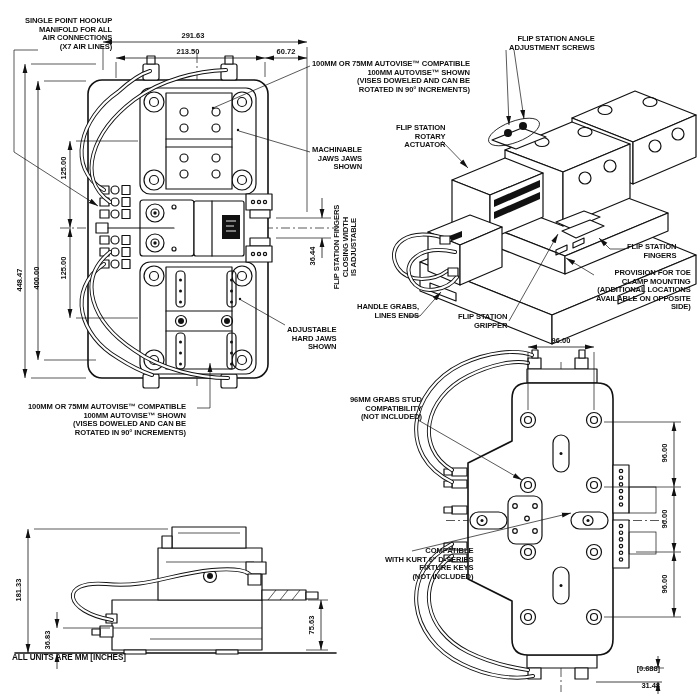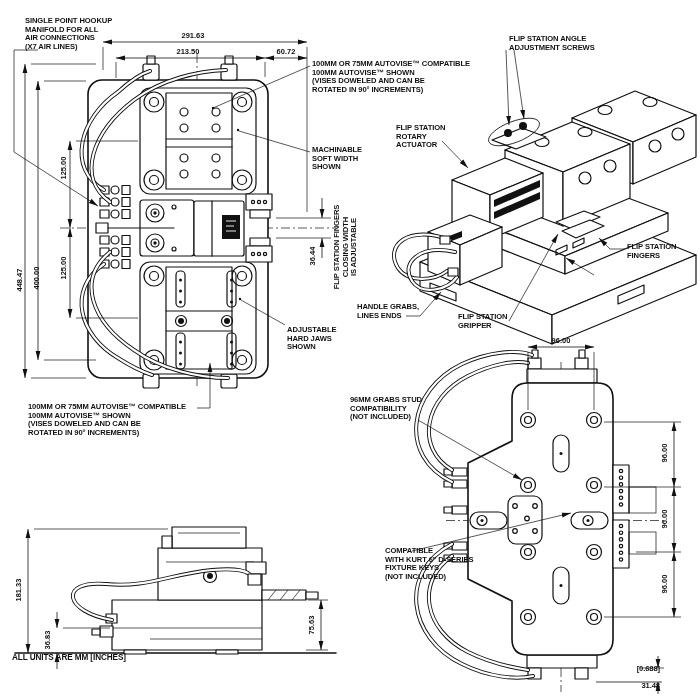--- a/index.html
+++ b/index.html
@@ -1,20 +1,20 @@
 <!DOCTYPE html>
 <html><head>
 <meta charset="utf-8">
 <style>
   html,body{margin:0;padding:0;background:#fff;}
   .stage{position:relative;width:700px;height:700px;background:#fff;overflow:hidden;
          font-family:"Liberation Sans",sans-serif;}
   .stage svg{position:absolute;left:0;top:0;}
   .callout{position:absolute;font:bold 7.6px "Liberation Sans",sans-serif;
-           letter-spacing:-0.1px;line-height:1.12;color:#111;white-space:pre-line;}
+           letter-spacing:-0.1px;line-height:1.12;color:#111;white-space:pre-line;text-align:right;}
   .rot{transform:translate(-50%,-50%) rotate(-90deg);text-align:center;}
   .ctr{text-align:right;}
   .units{font-size:8.2px;}
   
   .s{stroke:#111;fill:none;stroke-width:1.2;stroke-linejoin:round;stroke-linecap:round;}
   .s2{stroke-width:1.6;}
   .wf{fill:#fff;}
   .thin{stroke:#111;fill:none;stroke-width:0.7;}
   .dim{stroke:#111;fill:none;stroke-width:0.8;}
   .cl{stroke:#111;fill:none;stroke-width:0.7;stroke-dasharray:9 3 2 3;}
@@ -490,40 +490,45 @@
 
   <div class="callout" style="left:25px;top:17px;">SINGLE POINT HOOKUP
 MANIFOLD FOR ALL
 AIR CONNECTIONS
 (X7 AIR LINES)</div>
   <div class="callout" style="left:312px;top:60px;">100MM OR 75MM AUTOVISE™ COMPATIBLE
 100MM AUTOVISE™ SHOWN
 (VISES DOWELED AND CAN BE
 ROTATED IN 90° INCREMENTS)</div>
   <div class="callout" style="left:312px;top:146px;">MACHINABLE
-SOFT WIDTH
+JAWS JAWS
 SHOWN</div>
   <div class="callout" style="left:287px;top:326px;">ADJUSTABLE
 HARD JAWS
 SHOWN</div>
   <div class="callout" style="left:28px;top:403px;">100MM OR 75MM AUTOVISE™ COMPATIBLE
 100MM AUTOVISE™ SHOWN
 (VISES DOWELED AND CAN BE
 ROTATED IN 90° INCREMENTS)</div>
   <div class="callout rot" style="left:346px;top:247px;">FLIP STATION FINGERS
 CLOSING WIDTH
 IS ADJUSTABLE</div>
 
   <div class="callout" style="left:509px;top:35px;">FLIP STATION ANGLE
 ADJUSTMENT SCREWS</div>
   <div class="callout" style="left:396px;top:124px;">FLIP STATION
 ROTARY
 ACTUATOR</div>
   <div class="callout" style="left:627px;top:243px;">FLIP STATION
 FINGERS</div>
+  <div class="callout" style="left:596px;top:269px;">PROVISION FOR TOE
+CLAMP MOUNTING
+(ADDITIONAL LOCATIONS
+AVAILABLE ON OPPOSITE
+SIDE)</div>
   <div class="callout" style="left:357px;top:303px;">HANDLE GRABS,
 LINES ENDS</div>
   <div class="callout" style="left:458px;top:313px;">FLIP STATION
 GRIPPER</div>
 
   <div class="callout" style="left:350px;top:396px;">96MM GRABS STUD
 COMPATIBILITY
 (NOT INCLUDED)</div>
   <div class="callout" style="left:355px;top:547px;margin-left:30px;">COMPATIBLE
 WITH KURT 6" D-SERIES

